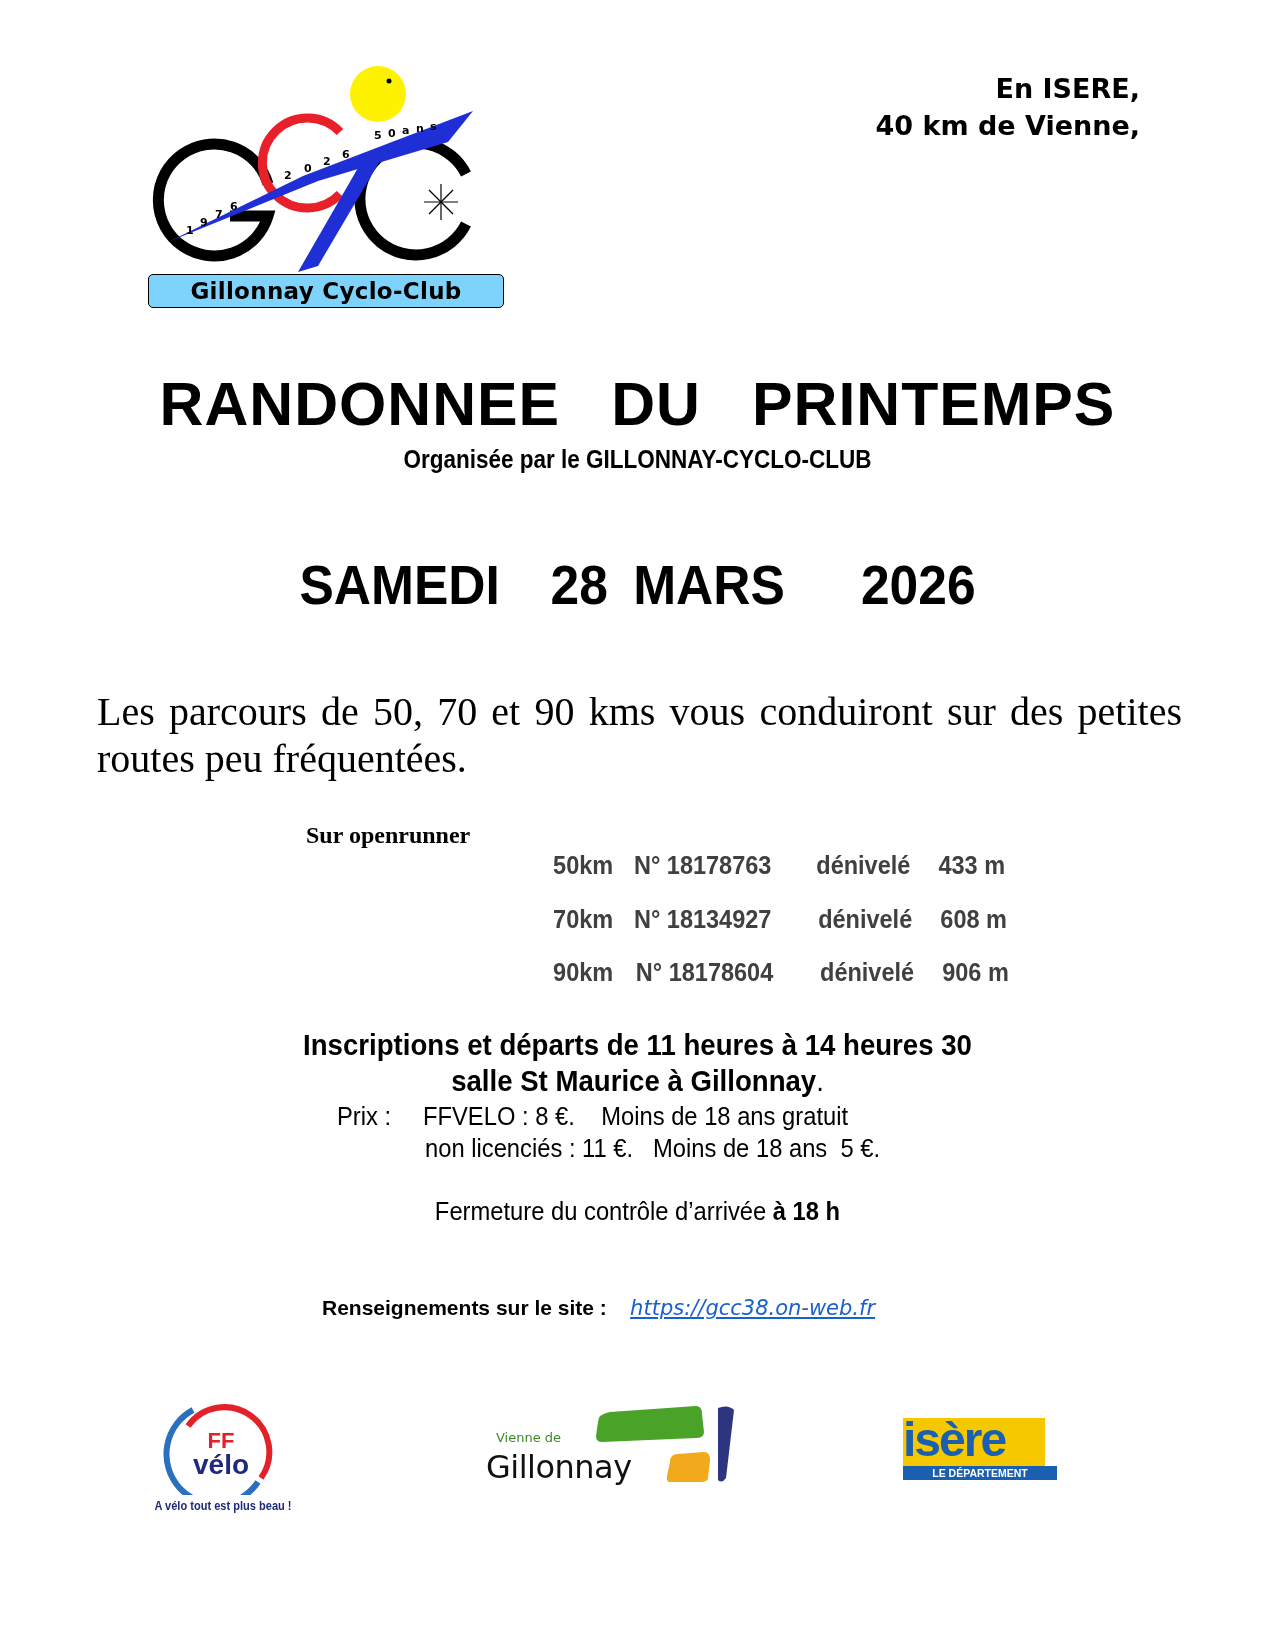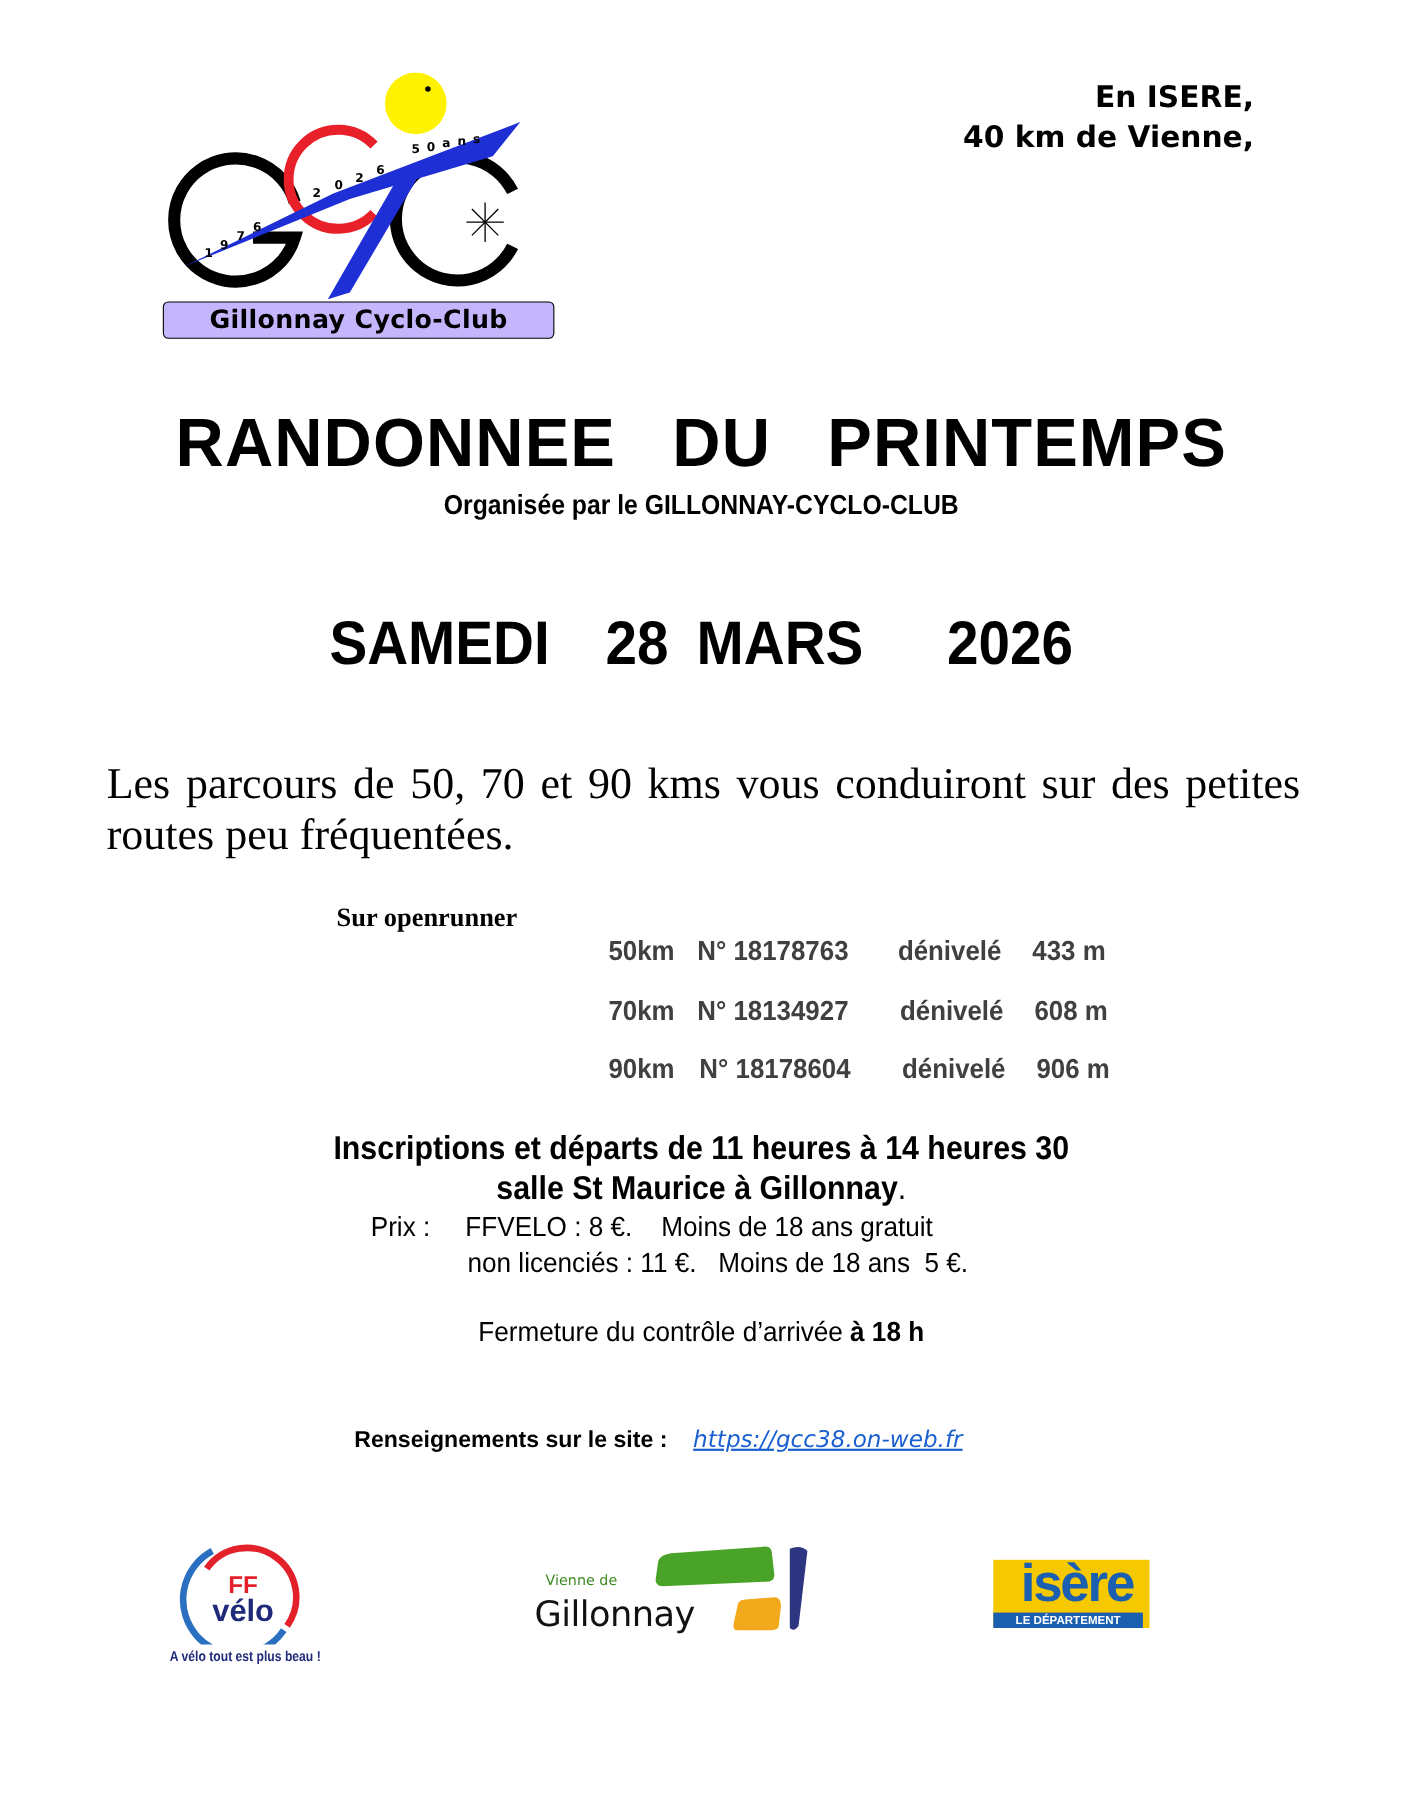--- a/index.html
+++ b/index.html
@@ -3,21 +3,21 @@
 <meta charset="utf-8">
 <style>
   html, body { margin: 0; padding: 0; background: #ffffff; }
   body { width: 1275px; height: 1650px; position: relative; overflow: hidden; color: #000; }
   .abs { position: absolute; }
 
   
   .gcc-logo { left: 148px; top: 66px; width: 360px; height: 250px; }
   .gcc-banner {
     position: absolute; left: 0; top: 208px; width: 354px; height: 32px;
-    background: #c4b5fd; border: 1.5px solid #000; border-radius: 5px;
+    background: #7dd3fc; border: 1.5px solid #000; border-radius: 5px;
     font-family: "DejaVu Sans", sans-serif; font-weight: bold; font-size: 23px;
     line-height: 32px; text-align: center; letter-spacing: 0.3px; color: #000;
   }
 
   
   .location { left: 700px; top: 70px; width: 440px; text-align: right;
     font-family: "DejaVu Sans", sans-serif; font-weight: bold; font-size: 27px; line-height: 37px; }
 
   .title { left: 0; top: 368px; width: 1275px; text-align: center;
     font-family: "Liberation Sans", sans-serif; font-weight: bold; font-size: 62px;
@@ -55,23 +55,23 @@
   .ffvelo { left: 133px; top: 1390px; width: 180px; height: 135px; }
   .ffvelo-tag { position: absolute; left: 0; top: 108px; width: 180px; text-align: center;
     font-family: "Liberation Sans", sans-serif; font-weight: bold; font-size: 13px; color: #1f2a7a;
     transform: scaleX(0.85); }
   .commune { left: 486px; top: 1402px; width: 270px; height: 95px; }
   .commune-de { position: absolute; left: 10px; top: 28px; font-family: "DejaVu Sans", sans-serif;
     font-size: 13px; color: #3e8a22; }
   .commune-name { position: absolute; left: 0; top: 46px; font-family: "DejaVu Sans", sans-serif;
     font-size: 32px; color: #111; letter-spacing: -0.5px; }
   .isere { left: 903px; top: 1418px; width: 142px; height: 62px; background: #f5c800; }
-  .isere-word { position: absolute; left: 0; top: -6px; width: 152px; text-align: center;
+  .isere-word { position: absolute; left: 0; top: -6px; width: 152px; 
     font-family: "Liberation Sans", sans-serif; font-weight: bold; font-size: 48px; color: #1b5fb0; letter-spacing: -2px; }
-  .isere-band { position: absolute; left: 0; bottom: 0; width: 136px; height: 14px; background: #1b5fb0;
+  .isere-band { position: absolute; left: 0; bottom: 0; width: 154px; height: 14px; background: #1b5fb0;
     color: #fff; font-family: "Liberation Sans", sans-serif; font-weight: bold; font-size: 10.5px;
     line-height: 14px; text-align: center; }
 </style>
 </head>
 <body>
 
 <div class="abs gcc-logo">
   <svg width="360" height="210" viewBox="0 0 360 210">
 
     <circle cx="230" cy="28" r="28" fill="#fff200"></circle>

